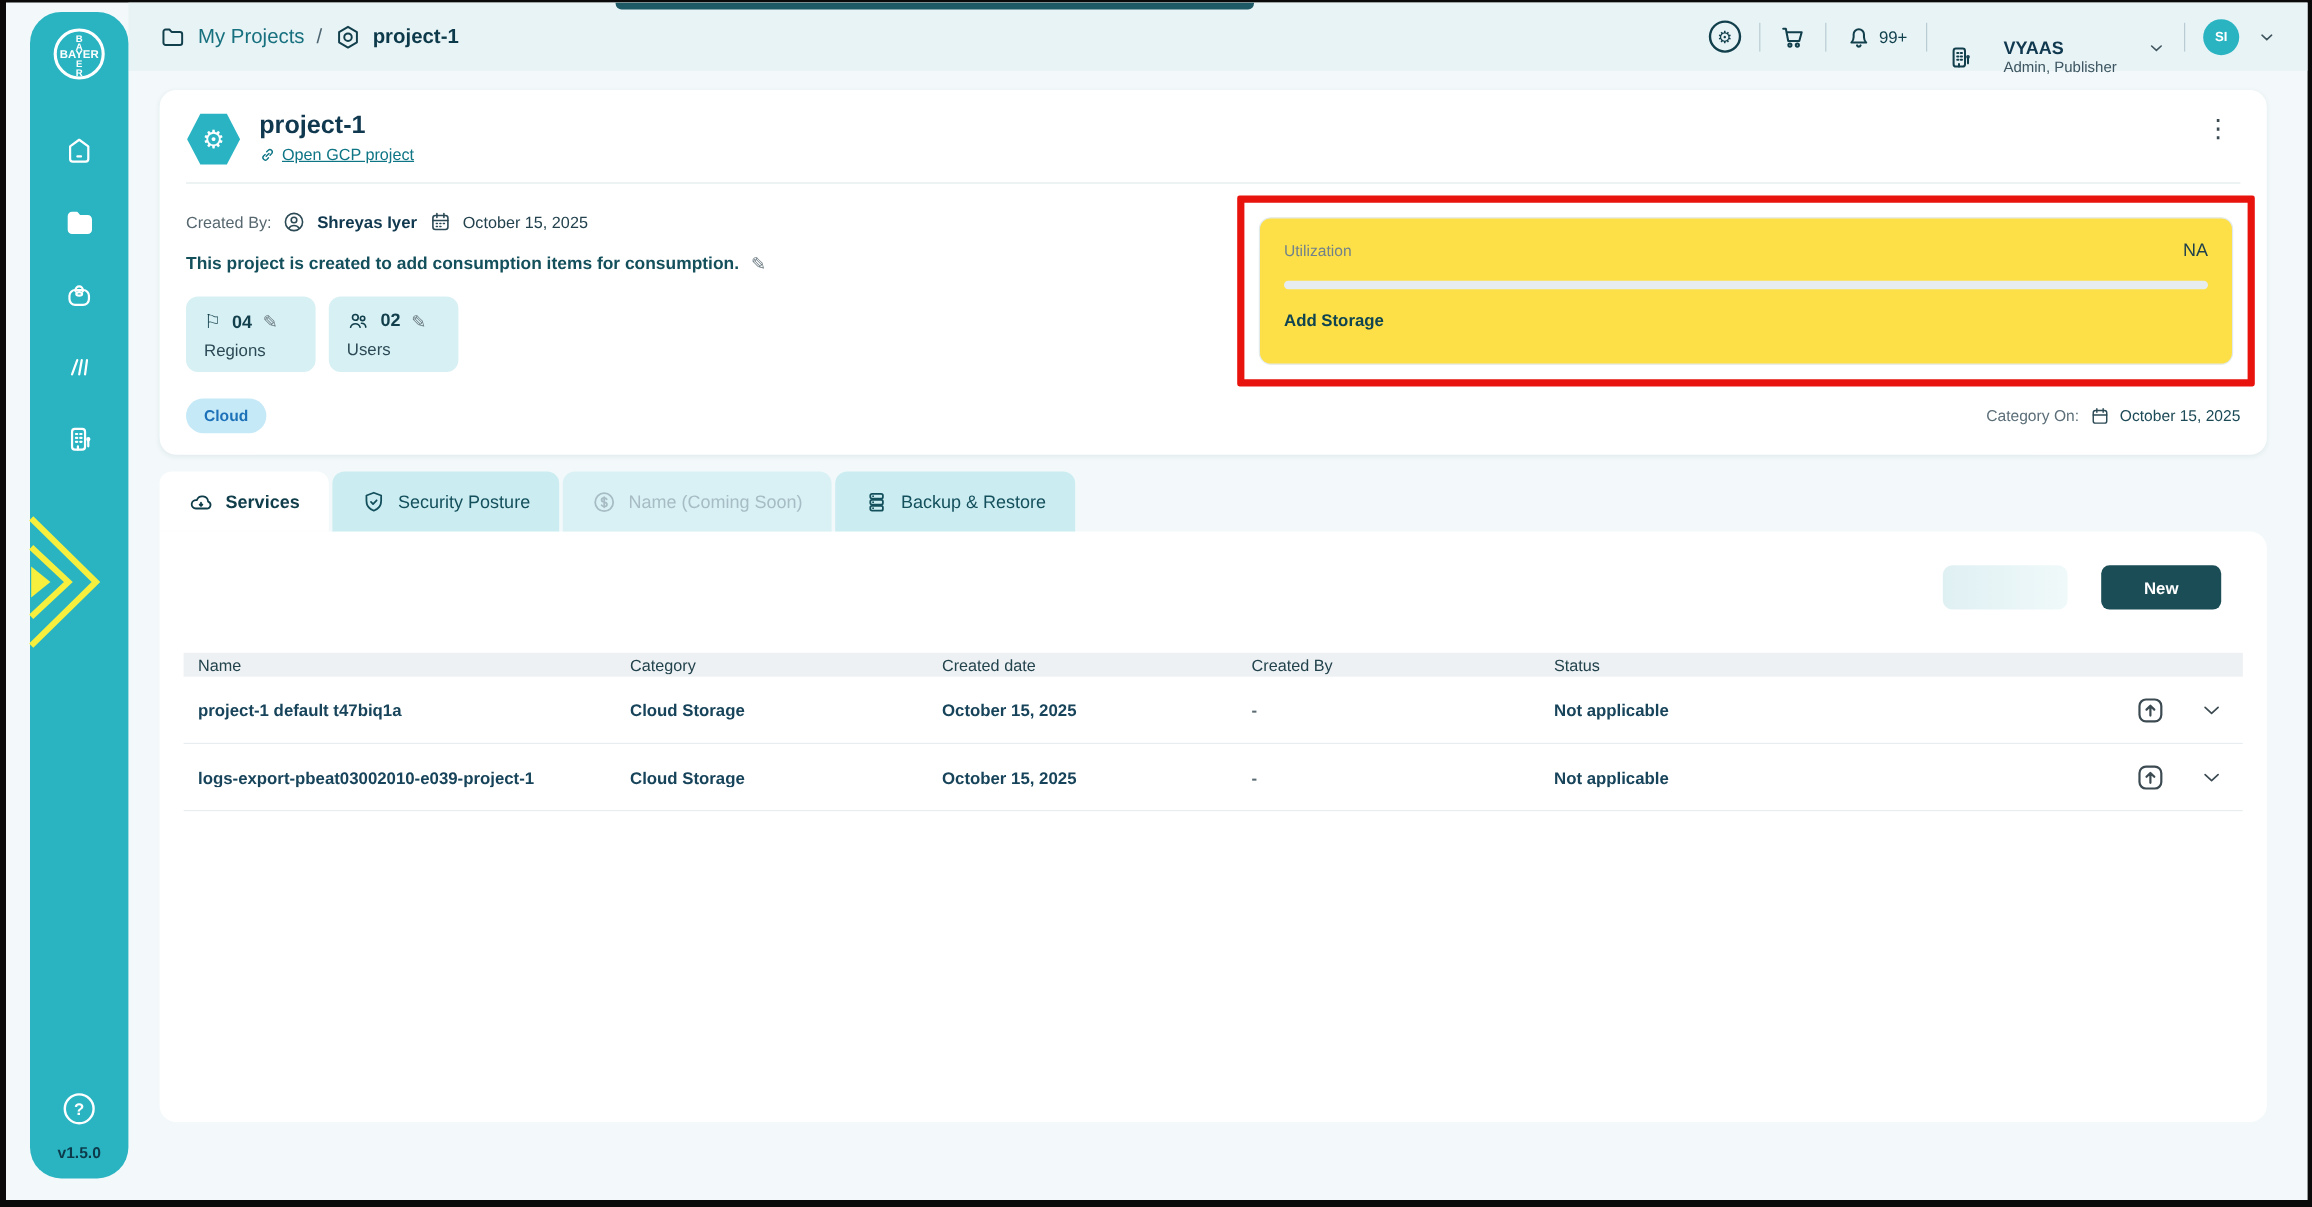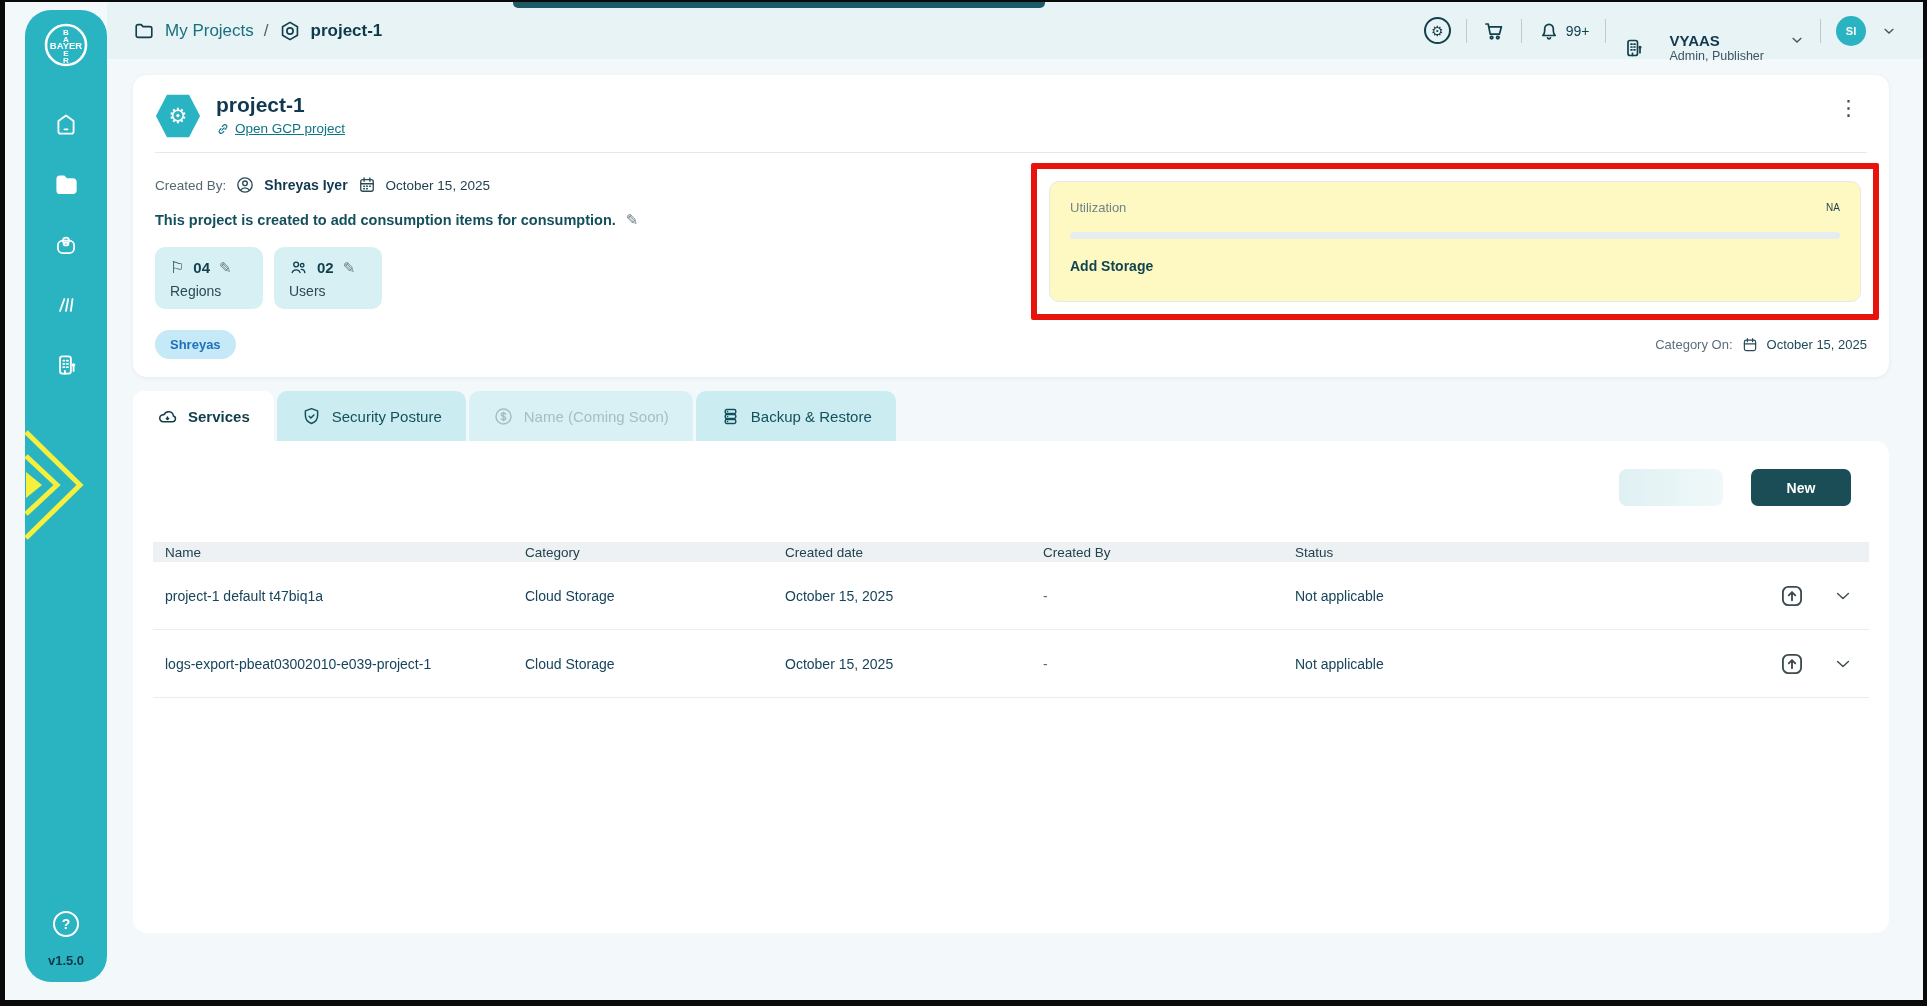--- a/index.html
+++ b/index.html
@@ -70,24 +70,24 @@
   .desc-row { margin-top:16px; display:flex; align-items:center; gap:10px; font-size:14.5px; font-weight:bold; color:#14505c; }
   .pencil { color:#6b7a82; font-size:15px; font-weight:normal; cursor:pointer; }
   .chips { display:flex; gap:11px; margin-top:18px; }
   .chip { background:#d7f0f4; border-radius:10px; padding:11px 16px 10px 15px; min-width:108px; }
   .chip-top { display:flex; align-items:center; gap:9px; font-size:15px; font-weight:bold; color:#123f4c; }
   .chip-top .flag { font-size:16px; font-weight:normal; }
   .chip-top svg { width:19px; height:19px; stroke:#123f4c; fill:none; stroke-width:1.7; stroke-linecap:round; stroke-linejoin:round; }
   .chip-label { margin-top:6px; font-size:14px; color:#2c4a55; }
 
   .annotation { border:6px solid #e8130d; border-radius:2px; width:848px; margin-right:-12px; margin-top:-8px; padding:12px 12px; background:transparent; }
-  .budget-panel { background:#fef9c3; border:1px solid #e3eaec; border-radius:10px; padding:18px 20px 26px; }
+  .budget-panel { background:#fde047; border:1px solid #e3eaec; border-radius:10px; padding:18px 20px 26px; }
   .util-row { display:flex; justify-content:space-between; align-items:center; }
   .util-label { font-size:13px; color:#72828b; }
-  .util-value { font-size:10px; color:#1e3f4c; }
+  .util-value { font-size:15px; color:#1e3f4c; }
   .util-bar { height:7px; background:#e7ecef; border-radius:4px; margin:17px 0 18px; }
   .add-budget { font-size:14px; font-weight:bold; color:#0f4450; cursor:pointer; display:inline-block; }
 
   .card-footer { display:flex; justify-content:space-between; align-items:center; margin-top:10px; }
   .status-pill { background:#c6e9f8; color:#1d71b8; font-size:13px; font-weight:bold; padding:7px 15px; border-radius:15px; }
   .updated { display:flex; align-items:center; gap:8px; font-size:13px; color:#5c6f79; }
   .updated svg { width:18px; height:18px; stroke:#2c4a55; fill:none; stroke-width:1.6; stroke-linecap:round; }
   .updated-date { color:#1d4a57; }
 
   
@@ -101,21 +101,21 @@
   
   .services-panel { background:#fff; border-radius:0 14px 14px 14px; padding:20px 20px 30px; min-height:492px; }
   .toolbar { display:flex; justify-content:flex-end; align-items:center; gap:28px; margin:8px 18px 36px 0; }
   .ghost-btn { width:104px; height:37px; border-radius:8px; background:linear-gradient(90deg,#dff0f3,#f0f9fa); cursor:pointer; }
   .new-btn { width:100px; height:37px; border-radius:7px; background:#1b4d57; color:#fff; font-weight:bold; font-size:14px;
              border:none; cursor:pointer; font-family:"Liberation Sans",sans-serif; }
 
   .trow { display:grid; grid-template-columns:360px 260px 258px 252px 1fr 120px; align-items:center; }
   .thead { background:#edf1f3; height:20px; font-size:13.5px; color:#22424c; }
   .cell { padding-left:12px; overflow:hidden; text-overflow:ellipsis; white-space:nowrap; }
-  .tbody-row { height:68px; border-bottom:1px solid #e8eef0; font-size:14px; color:#17445a; background:#fff; cursor:default; }
+  .tbody-row { height:56px; border-bottom:1px solid #e8eef0; font-size:14px; color:#17445a; background:#fff; cursor:default;font-weight:bold; }
   .cell.dash { color:#5a6b73; }
   .row-icons { display:flex; justify-content:flex-end; align-items:center; gap:28px; padding-right:16px; color:#3c4a52; }
   .row-icons span { display:flex; cursor:pointer; }
   .row-icons svg { stroke:#3c4a52; fill:none; stroke-width:1.7; stroke-linecap:round; stroke-linejoin:round; }
 </style>
 </head>
 <body>
 
 <div class="frame">
   <div class="top-strip"></div>
@@ -322,21 +322,21 @@
                 <span class="util-label">Utilization</span>
                 <span class="util-value">NA</span>
               </div>
               <div class="util-bar"></div>
               <span class="add-budget">Add Storage</span>
             </div>
           </div>
         </div>
 
         <div class="card-footer">
-          <span class="status-pill">Shreyas</span>
+          <span class="status-pill">Cloud</span>
           <span class="updated">
             <span>Category On:</span>
             <svg viewBox="0 0 24 24">
                 <rect x="4.5" y="5.5" width="15" height="14" rx="2.5"></rect>
                 <path d="M8.5 3.5v4M15.5 3.5v4M4.5 10.5h15"></path>
               </svg>
             <span class="updated-date">October 15, 2025</span>
           </span>
         </div>
       </section>

